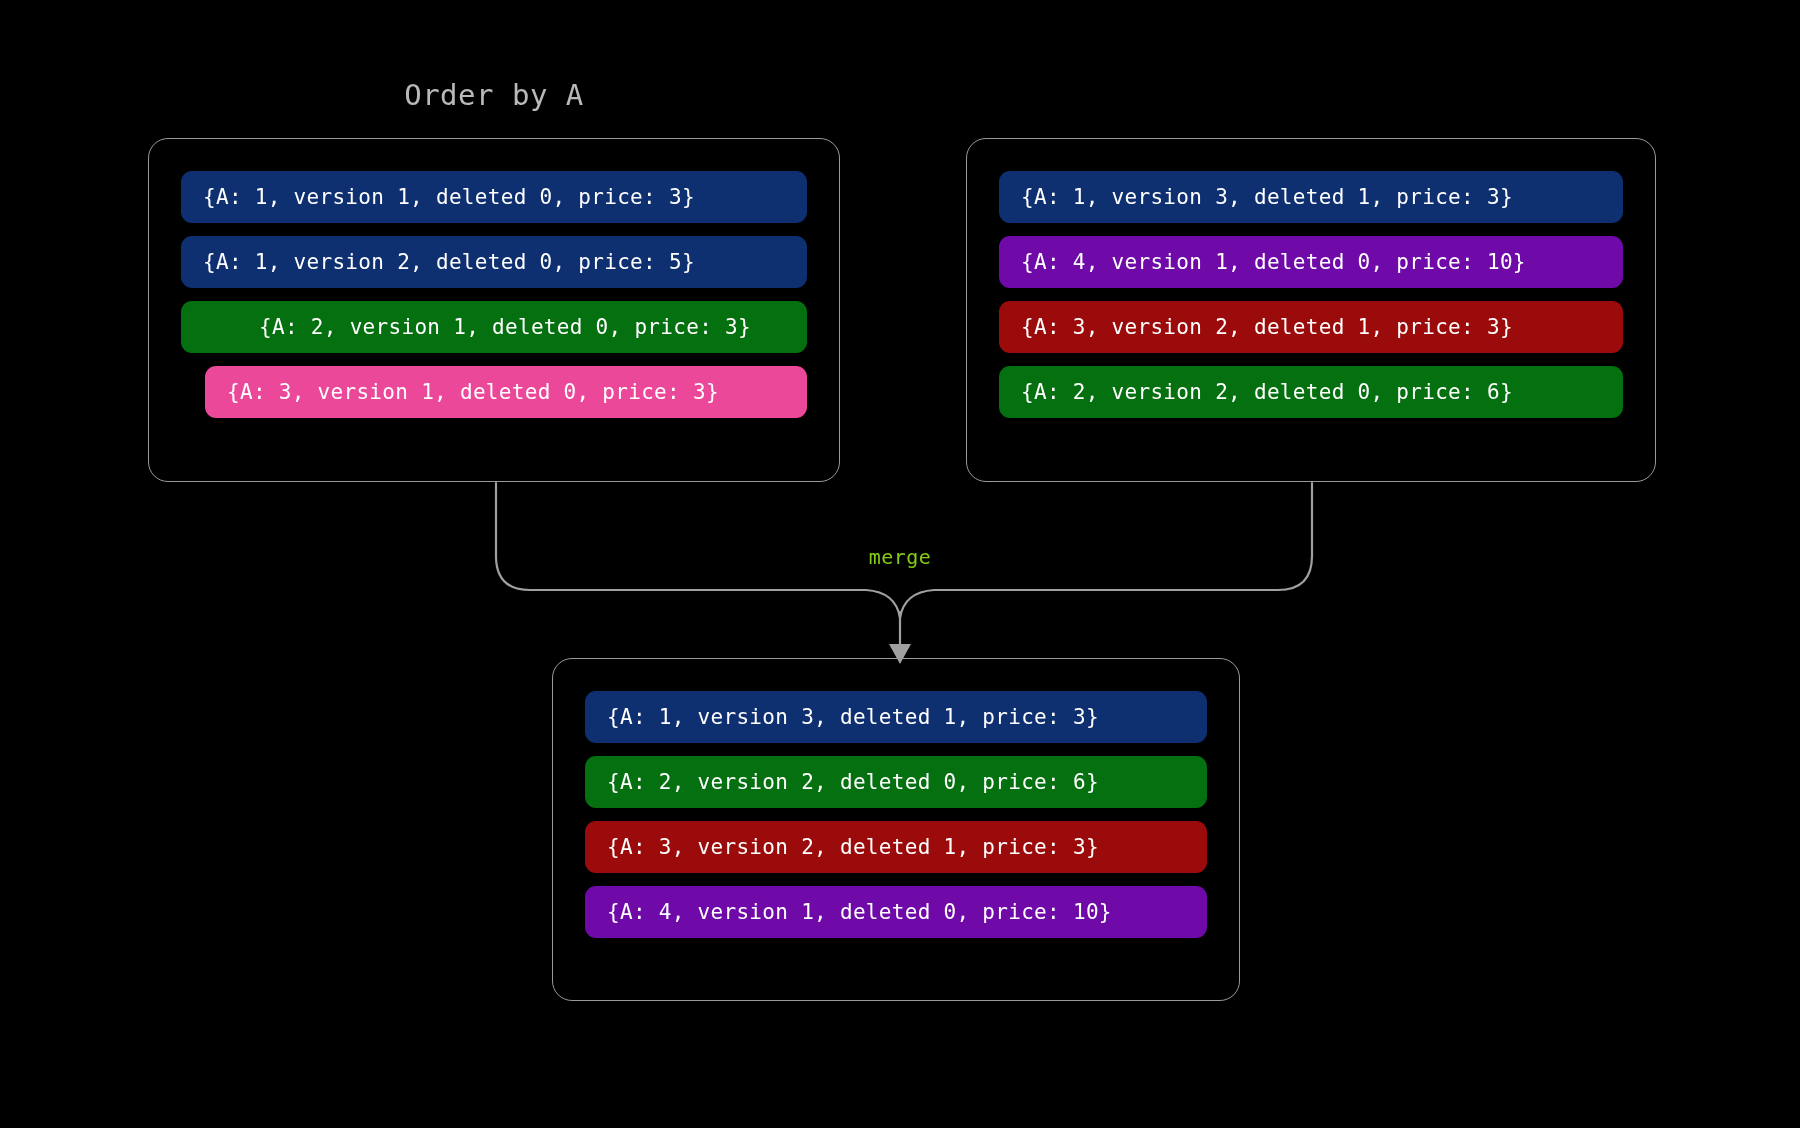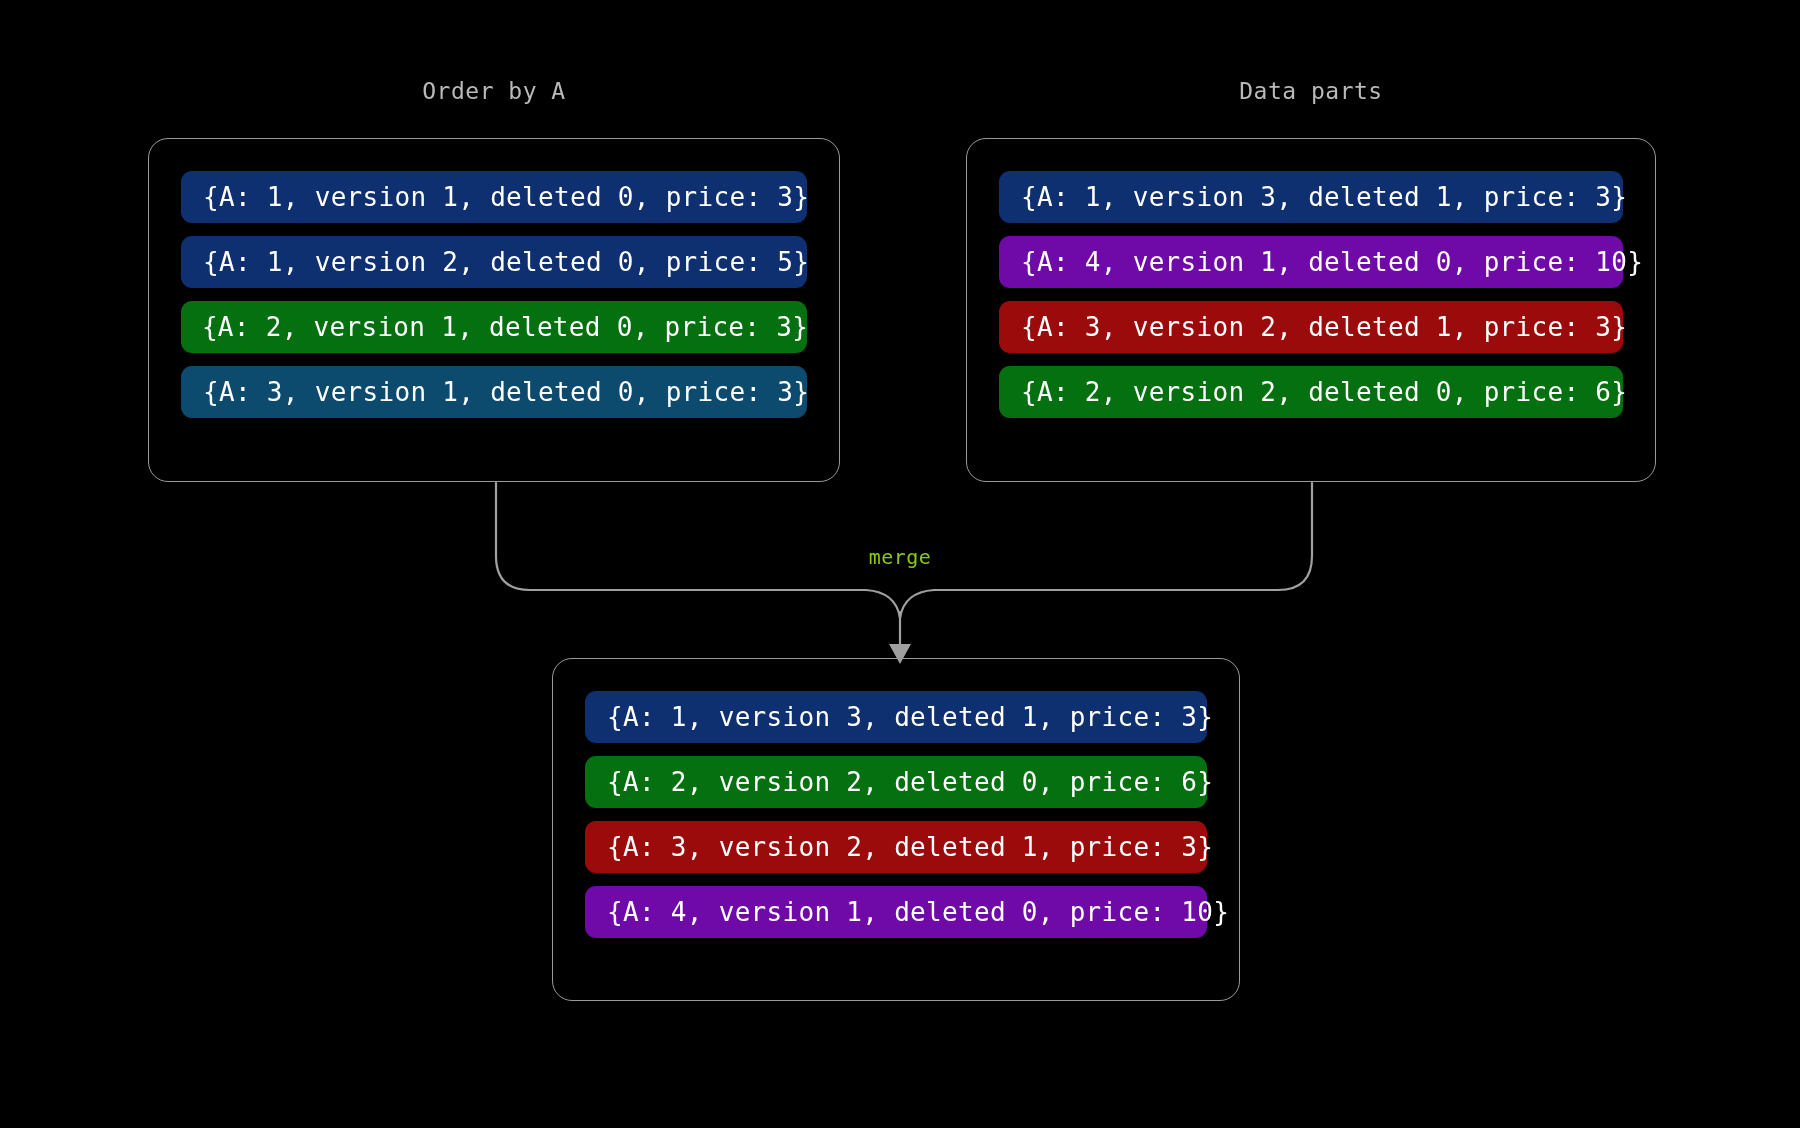--- a/index.html
+++ b/index.html
@@ -26,21 +26,21 @@
     top: 0;
     width: 1800px;
     height: 1128px;
     pointer-events: none;
   }
 
   
   .panel-title {
     position: absolute;
     color: #b9b9b9;
-    font-size: 23px;
+    font-size: 29px;
     letter-spacing: 0.5px;
     white-space: nowrap;
     text-align: center;
     font-family: "DejaVu Sans Mono", "Liberation Mono", monospace;
   }
 
   
   .panel {
     position: absolute;
     border: 1.6px solid #9a9a9a;
@@ -61,21 +61,21 @@
   }
 
   .row {
     border-radius: 11px;
     height: 52px;
     display: flex;
     align-items: center;
     box-sizing: border-box;
     padding-left: 22px;
     color: #ffffff;
-    font-size: 26px;
+    font-size: 21px;
     letter-spacing: 0.3px;
     white-space: nowrap;
     font-family: "DejaVu Sans Mono", "Liberation Mono", monospace;
   }
   .row + .row { margin-top: 13px; }
 
   
   #merge-label {
     position: absolute;
     color: #84cc16;
@@ -113,27 +113,26 @@
     <div class="rows">
       <div class="row" style="background:#0e2f70;">
         <span>{A: 1, version 1, deleted 0, price: 3}</span>
       </div>
       <div class="row" style="background:#0e2f70;">
         <span>{A: 1, version 2, deleted 0, price: 5}</span>
       </div>
       <div class="row" style="background:#04700f;justify-content:center;">
         <span>{A: 2, version 1, deleted 0, price: 3}</span>
       </div>
-      <div class="row" style="background:#0c4a6e;">
+      <div class="row" style="background:#ec4899;margin-left:24px;">
         <span>{A: 3, version 1, deleted 0, price: 3}</span>
       </div>
     </div>
   </div>
 
-  <div class="panel-title" style="left:966px; top:78px; width:690px;">Data parts</div>
 
   <div class="panel" style="left:966px; top:138px; width:690px; height:344px;">
     <div class="rows">
       <div class="row" style="background:#0e2f70;">
         <span>{A: 1, version 3, deleted 1, price: 3}</span>
       </div>
       <div class="row" style="background:#6f0aa9;">
         <span>{A: 4, version 1, deleted 0, price: 10}</span>
       </div>
       <div class="row" style="background:#9c0b0b;">

